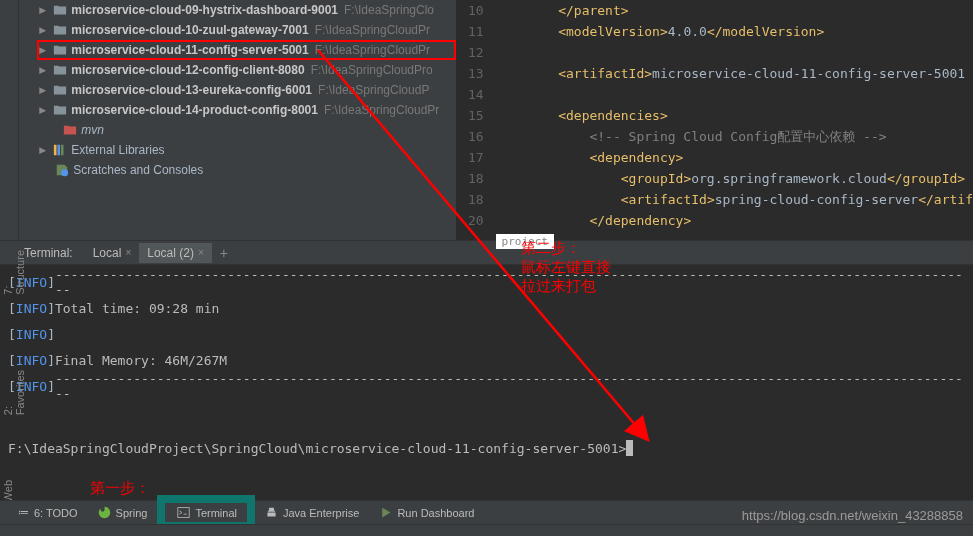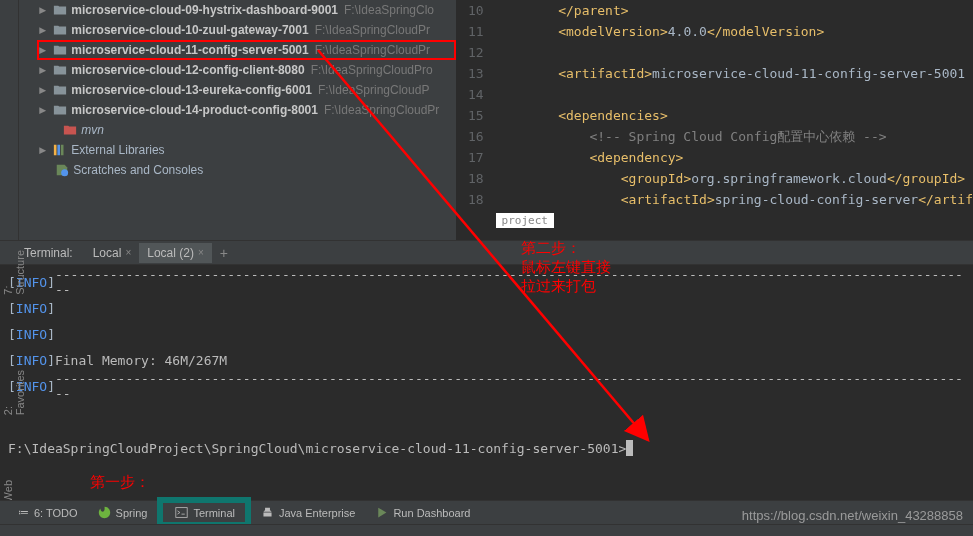--- a/index.html
+++ b/index.html
@@ -38,26 +38,26 @@
 .term-body { background: #2b2b2b; padding: 4px 8px; font-family: "Consolas", monospace; font-size: 13px; height: 200px; }
 .term-line { height: 26px; display: flex; align-items: center; }
 .info-bracket { color: #a9b7c6; }
 .info-word { color: #5394ec; }
 .term-text { color: #bbb; }
 .dash-line { color: #bbb; letter-spacing: 0; }
 .prompt { color: #bbb; }
 .cursor-block { display: inline-block; width: 7px; height: 16px; background: #bbb; vertical-align: middle; }
 .bottom-bar { position: absolute; bottom: 12px; left: 0; right: 0; height: 24px; background: #3c3f41; border-top: 1px solid #323232; display: flex; align-items: center; padding: 0 8px; }
 .bb-item { padding: 3px 10px; color: #bbb; cursor: pointer; display: flex; align-items: center; gap: 5px; font-size: 11px; }
-.bb-item.boxed { border: 6px solid #0f766e; padding-left: 12px; }
+.bb-item.boxed { border: 8px solid #0f766e; padding-left: 12px; }
 .bb-icon { width: 13px; height: 13px; }
 .watermark { position: absolute; bottom: 13px; right: 10px; color: #aaa; font-size: 13px; font-family: sans-serif; opacity: 0.85; }
 .annotation { position: absolute; color: #ff0000; font-family: "SimSun", serif; font-size: 15px; }
 .anno1 { top: 239px; left: 521px; line-height: 19px; }
-.anno2 { bottom: 44px; left: 90px; }
+.anno2 { bottom: 38px; left: 90px; }
 .arrow-svg { position: absolute; top: 0; left: 0; pointer-events: none; }
 .very-bottom { position: absolute; bottom: 0; left: 0; right: 0; height: 12px; background: #3c3f41; border-top: 1px solid #323232; }
 </style>
 </head>
 <body>
 
 <div class="main">
   <div class="sidebar-left">
     <div class="vtext vt1">7: Structure</div>
     <div class="vtext vt2">2: Favorites</div>
@@ -174,20 +174,24 @@
         <span class="gutter-num">17</span>
         <span class="code">            <span class="tag">&lt;</span><span class="tagname">dependency</span><span class="tag">&gt;</span></span>
       </div>
       <div class="gutter-line">
         <span class="gutter-num">18</span>
         <span class="code">                <span class="tag">&lt;</span><span class="tagname">groupId</span><span class="tag">&gt;</span>org.springframework.cloud<span class="tag">&lt;/</span><span class="tagname">groupId</span><span class="tag">&gt;</span></span>
       </div>
       <div class="gutter-line">
         <span class="gutter-num">18</span>
         <span class="code">                <span class="tag">&lt;</span><span class="tagname">artifactId</span><span class="tag">&gt;</span>spring-cloud-config-server<span class="tag">&lt;/</span><span class="tagname">artif</span></span>
+      </div>
+      <div class="gutter-line">
+        <span class="gutter-num">20</span>
+        <span class="code">            <span class="tag">&lt;/</span><span class="tagname">dependency</span><span class="tag">&gt;</span></span>
       </div>
       <div class="gutter-line">
         <span class="gutter-num"></span>
         <span style="background:#ffffff;padding:1px 6px;color:#888;font-size:11px">project</span>
       </div>
     </div>
 </div>
 
 <div class="terminal-panel">
   <div class="term-header">
@@ -206,20 +210,21 @@
     <div class="term-line">
         <span class="info-bracket">[</span>
         <span class="info-word">INFO</span>
         <span class="info-bracket">] </span>
         <span class="dash-line">----------------------------------------------------------------------------------------------------------------------</span>
       </div>
     <div class="term-line">
         <span class="info-bracket">[</span>
         <span class="info-word">INFO</span>
         <span class="info-bracket">] </span>
+        <span class="term-text">Total time: 09:28 min</span>
       </div>
     <div class="term-line">
         <span class="info-bracket">[</span>
         <span class="info-word">INFO</span>
         <span class="info-bracket">] </span>
       </div>
     <div class="term-line">
         <span class="info-bracket">[</span>
         <span class="info-word">INFO</span>
         <span class="info-bracket">] </span>

